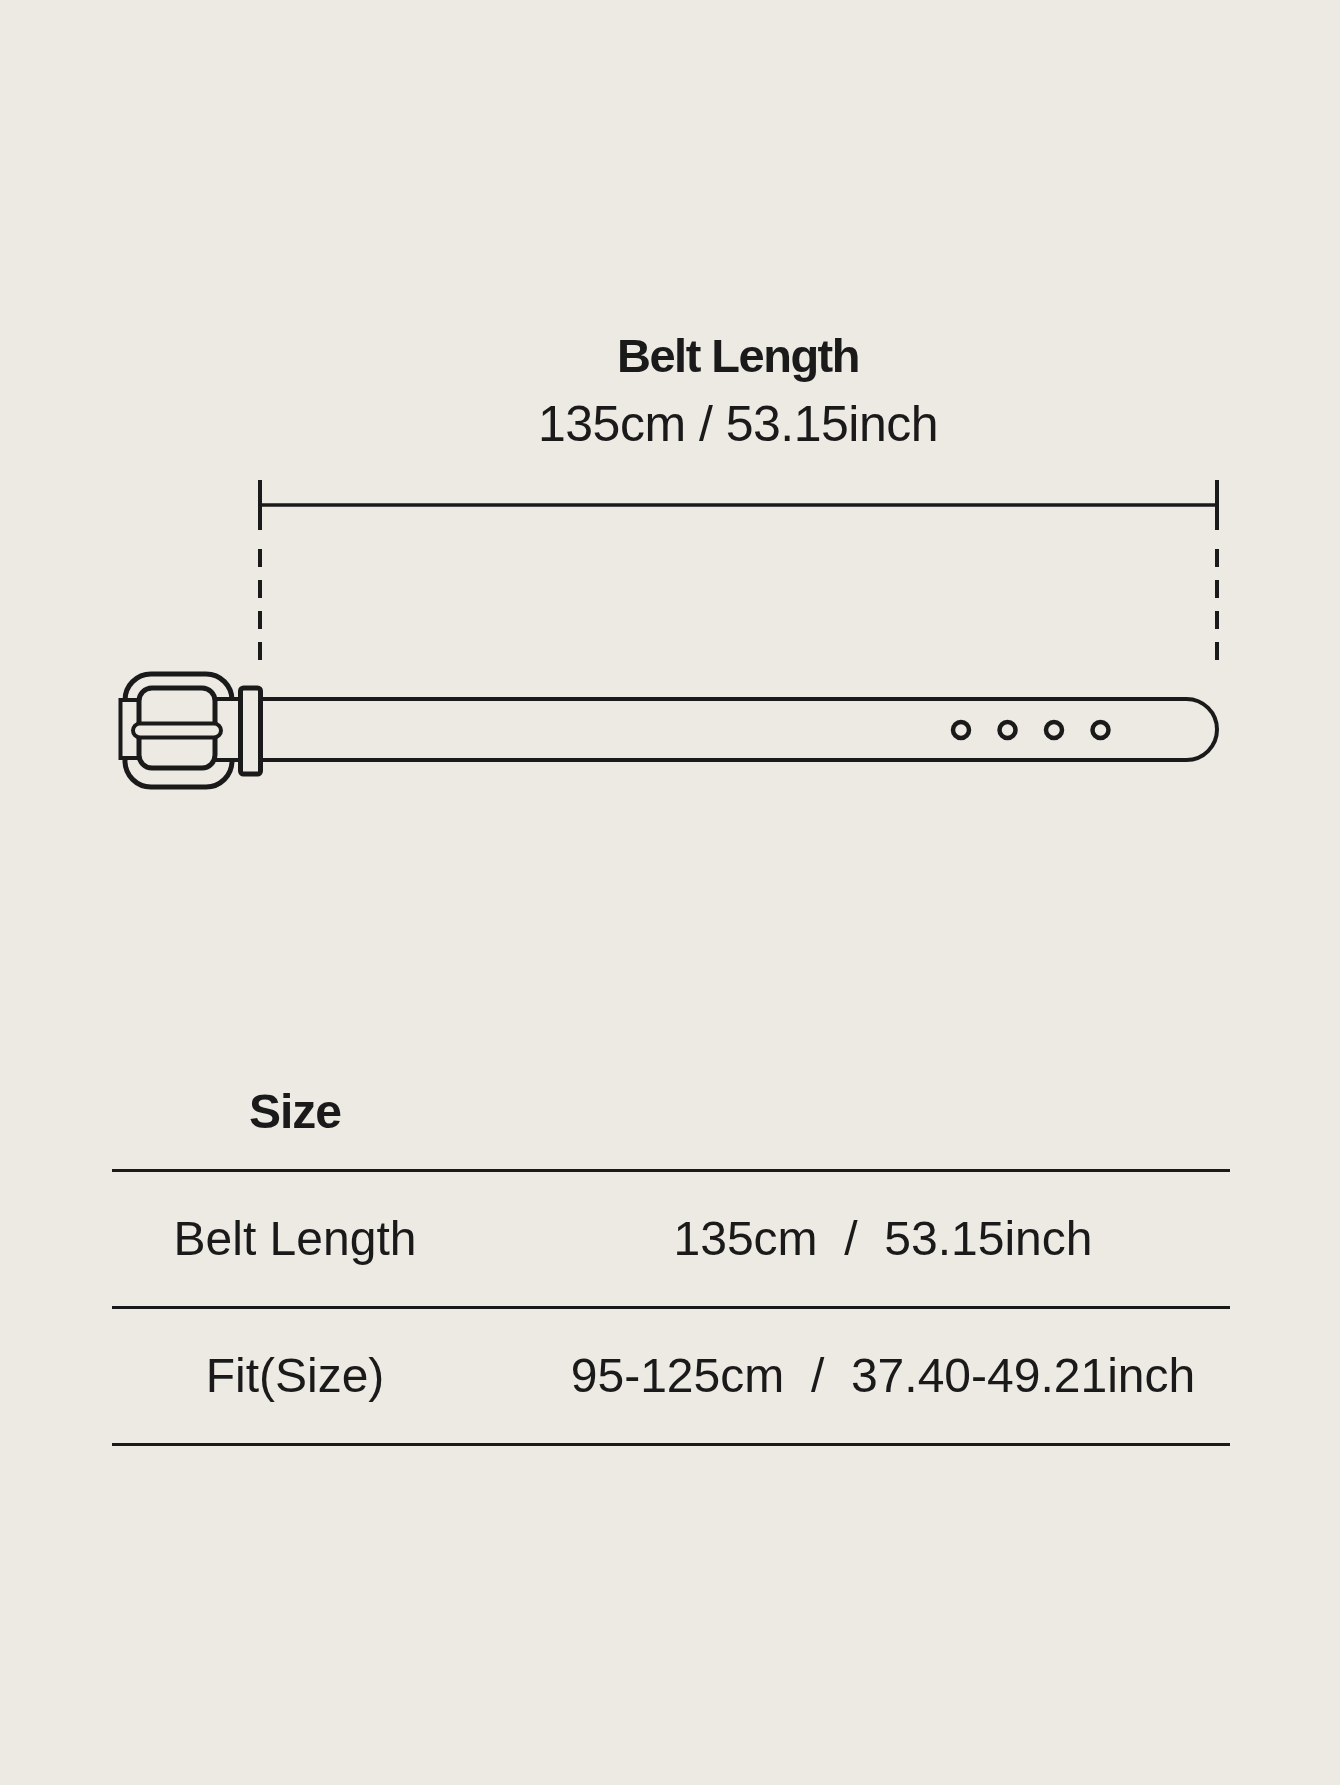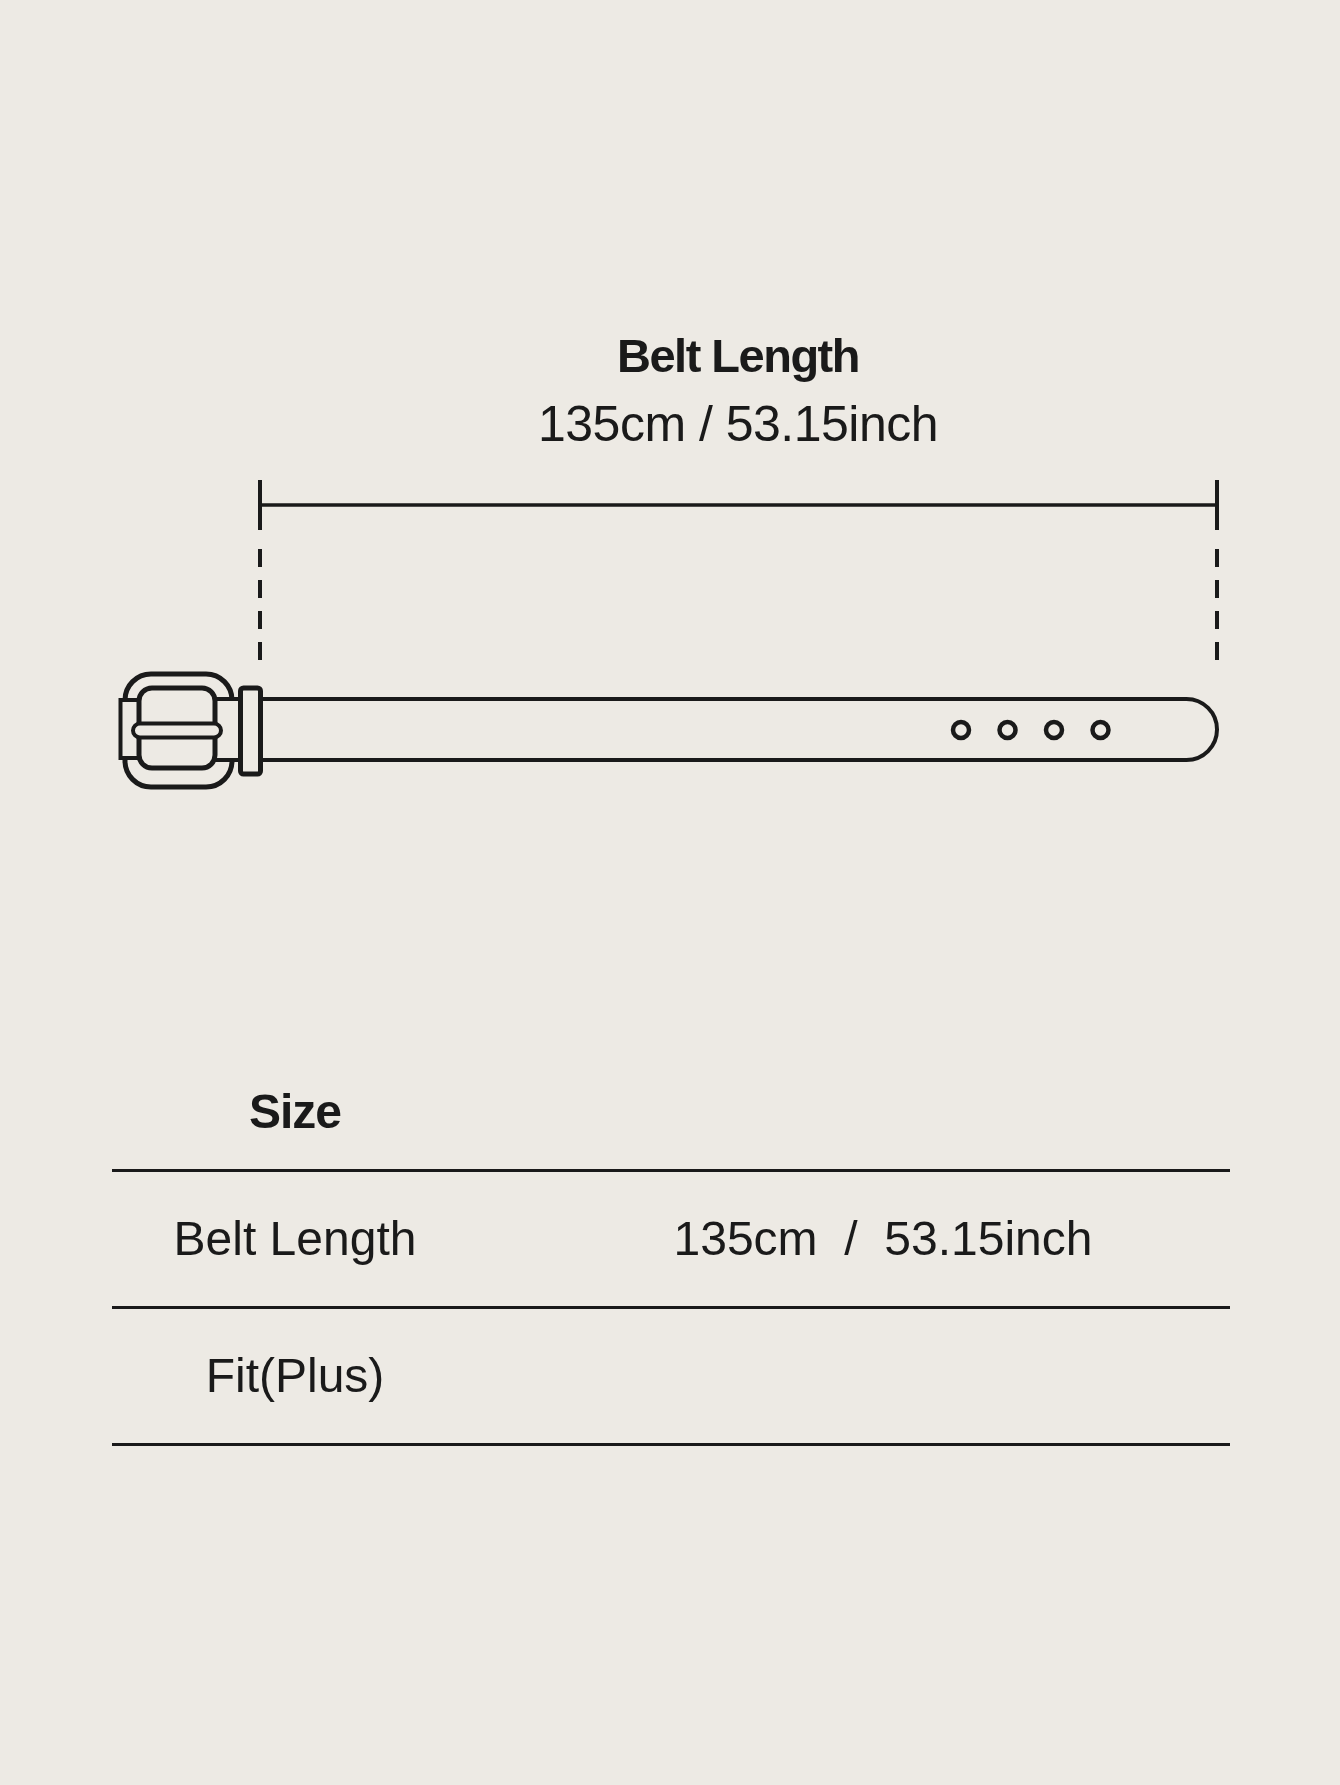--- a/index.html
+++ b/index.html
@@ -113,17 +113,18 @@
 
   <div class="size-table">
     <div class="t-row t-head">
       <div class="t-cell c1">Size</div>
     </div>
     <div class="t-row">
       <div class="t-cell c1">Belt Length</div>
       <div class="t-cell c2">135cm  /  53.15inch</div>
     </div>
     <div class="t-row">
-      <div class="t-cell c1">Fit(Plus)</div>
+      <div class="t-cell c1">Fit(Size)</div>
+      <div class="t-cell c2">95-125cm  /  37.40-49.21inch</div>
     </div>
   </div>
 
 </div>
 
 </body></html>

